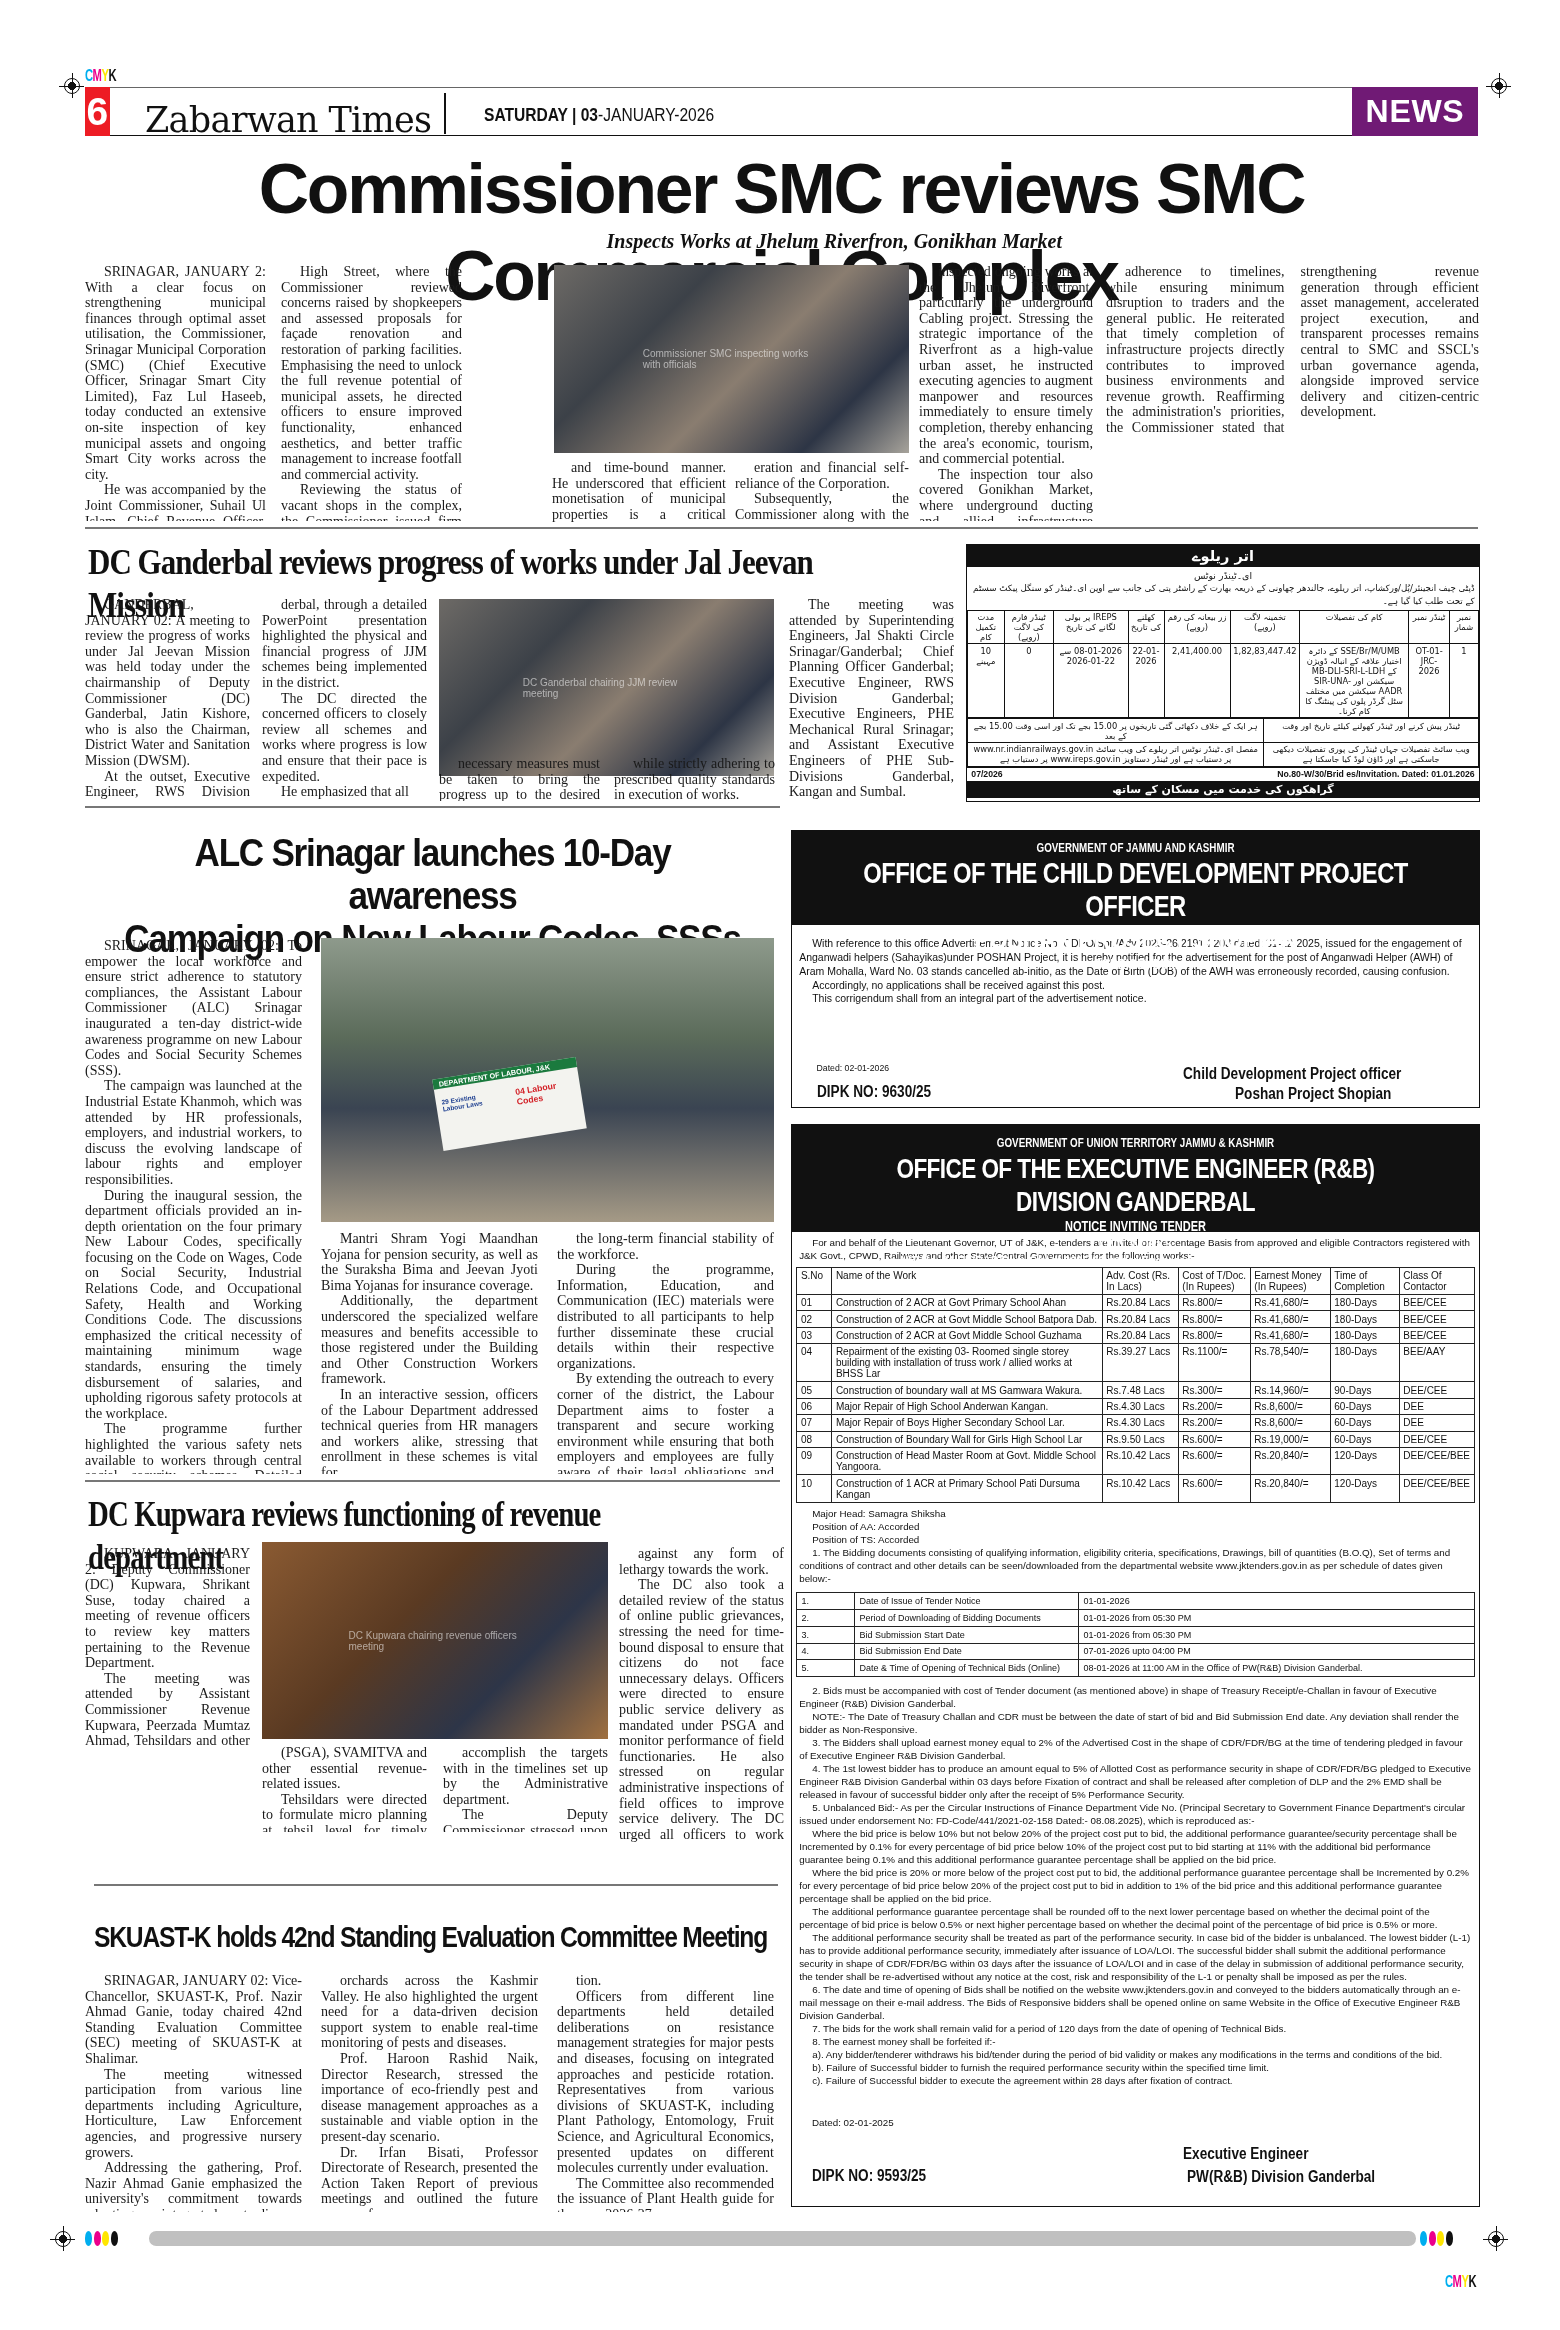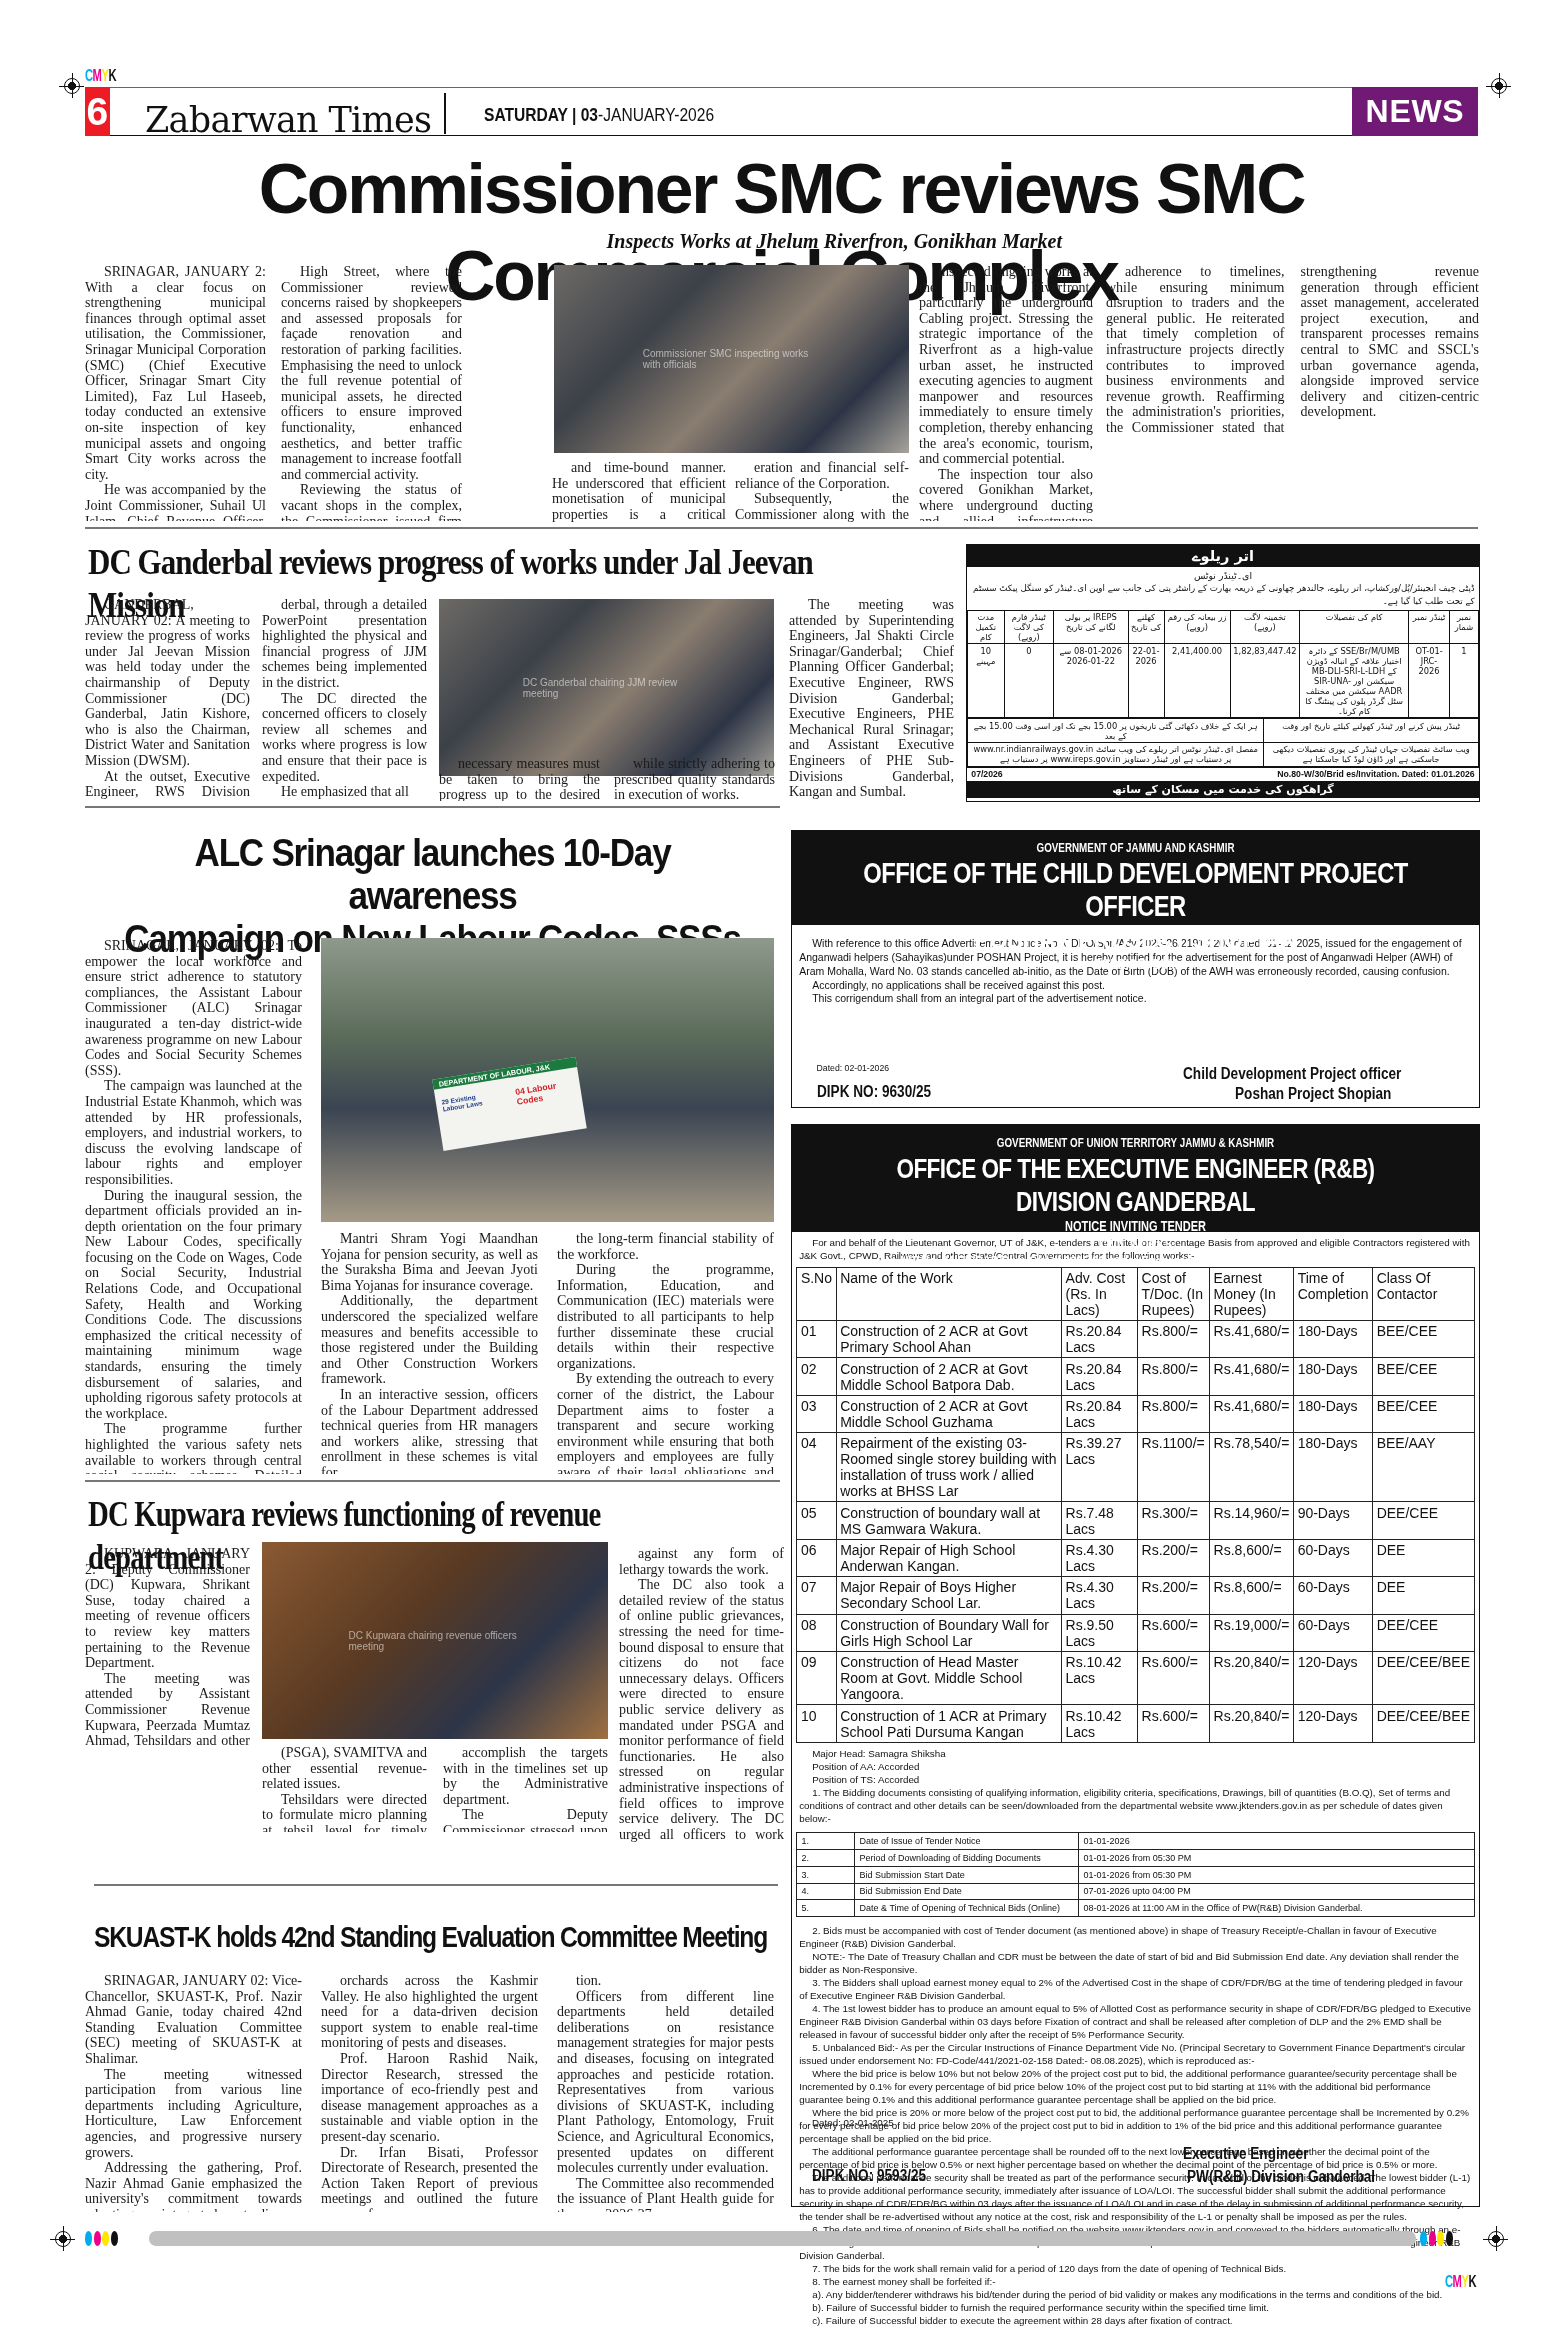--- a/index.html
+++ b/index.html
@@ -39,21 +39,21 @@
   .urdu-box .foot-row { display: flex; justify-content: space-between; font-weight: bold; font-family: "Liberation Sans", sans-serif; font-size: 8.7px; padding: 1.4px 4.3px; border-top: 0.7px solid #111; }
   .urdu-box .bottom { background: #111; color: #fff; text-align: center; font-weight: bold; direction: rtl; font-size: 11px; height: 17.4px; line-height: 17.4px; }
   
   .notice { border: 1.4px solid #111; background: #fff; font-family: "Liberation Sans", sans-serif; }
   .notice .nhead { background: #111; color: #fff; text-align: center; }
   .notice .gov { font-weight: bold; font-size: 12.3px; line-height: 17.4px; padding-top: 8.7px; transform: scaleX(0.8); }
   .notice .office { font-weight: bold; font-size: 29px; line-height: 33px; letter-spacing: -0.7px; transform: scaleX(0.82); }
   .notice .small-h { font-weight: bold; font-size: 13.8px; line-height: 17.4px; transform: scaleX(0.8); }
   .nbody { font-size: 9.8px; line-height: 13px; padding: 4.3px 7.2px; transform-origin: left; }
   .nbody p { text-indent: 13px; }
-  .rb-tbl { border-collapse: collapse; width: calc(100% - 8.7px); margin: 2.9px 4.3px; font-size: 14px; }
+  .rb-tbl { border-collapse: collapse; width: calc(100% - 8.7px); margin: 2.9px 4.3px; font-size: 10px; }
   .rb-tbl td, .rb-tbl th { border: 1.4px solid #222; padding: 2.2px 3.6px; text-align: left; vertical-align: top; font-weight: normal; }
   .sched-tbl { border-collapse: collapse; width: calc(100% - 8.7px); margin: 2.9px 4.3px; font-size: 9px; }
   .sched-tbl td { border: 1.4px solid #222; padding: 2.9px 4.3px; }
   .sig { font-weight: bold; font-size: 16px; line-height: 20px; transform: scaleX(0.85); transform-origin: left; }
   .dipk { font-weight: bold; font-size: 16px; transform: scaleX(0.85); transform-origin: left; }
   .footer-bar { left: 109px; top: 2231px; width: 1307px; height: 14.5px; background: #c0c0c0; border-radius: 7.2px; }
   .dots { display: flex; gap: 1.4px; }
   .dots span { width: 7.2px; height: 14.5px; border-radius: 50%; display: block; }
 </style>
 </head>

